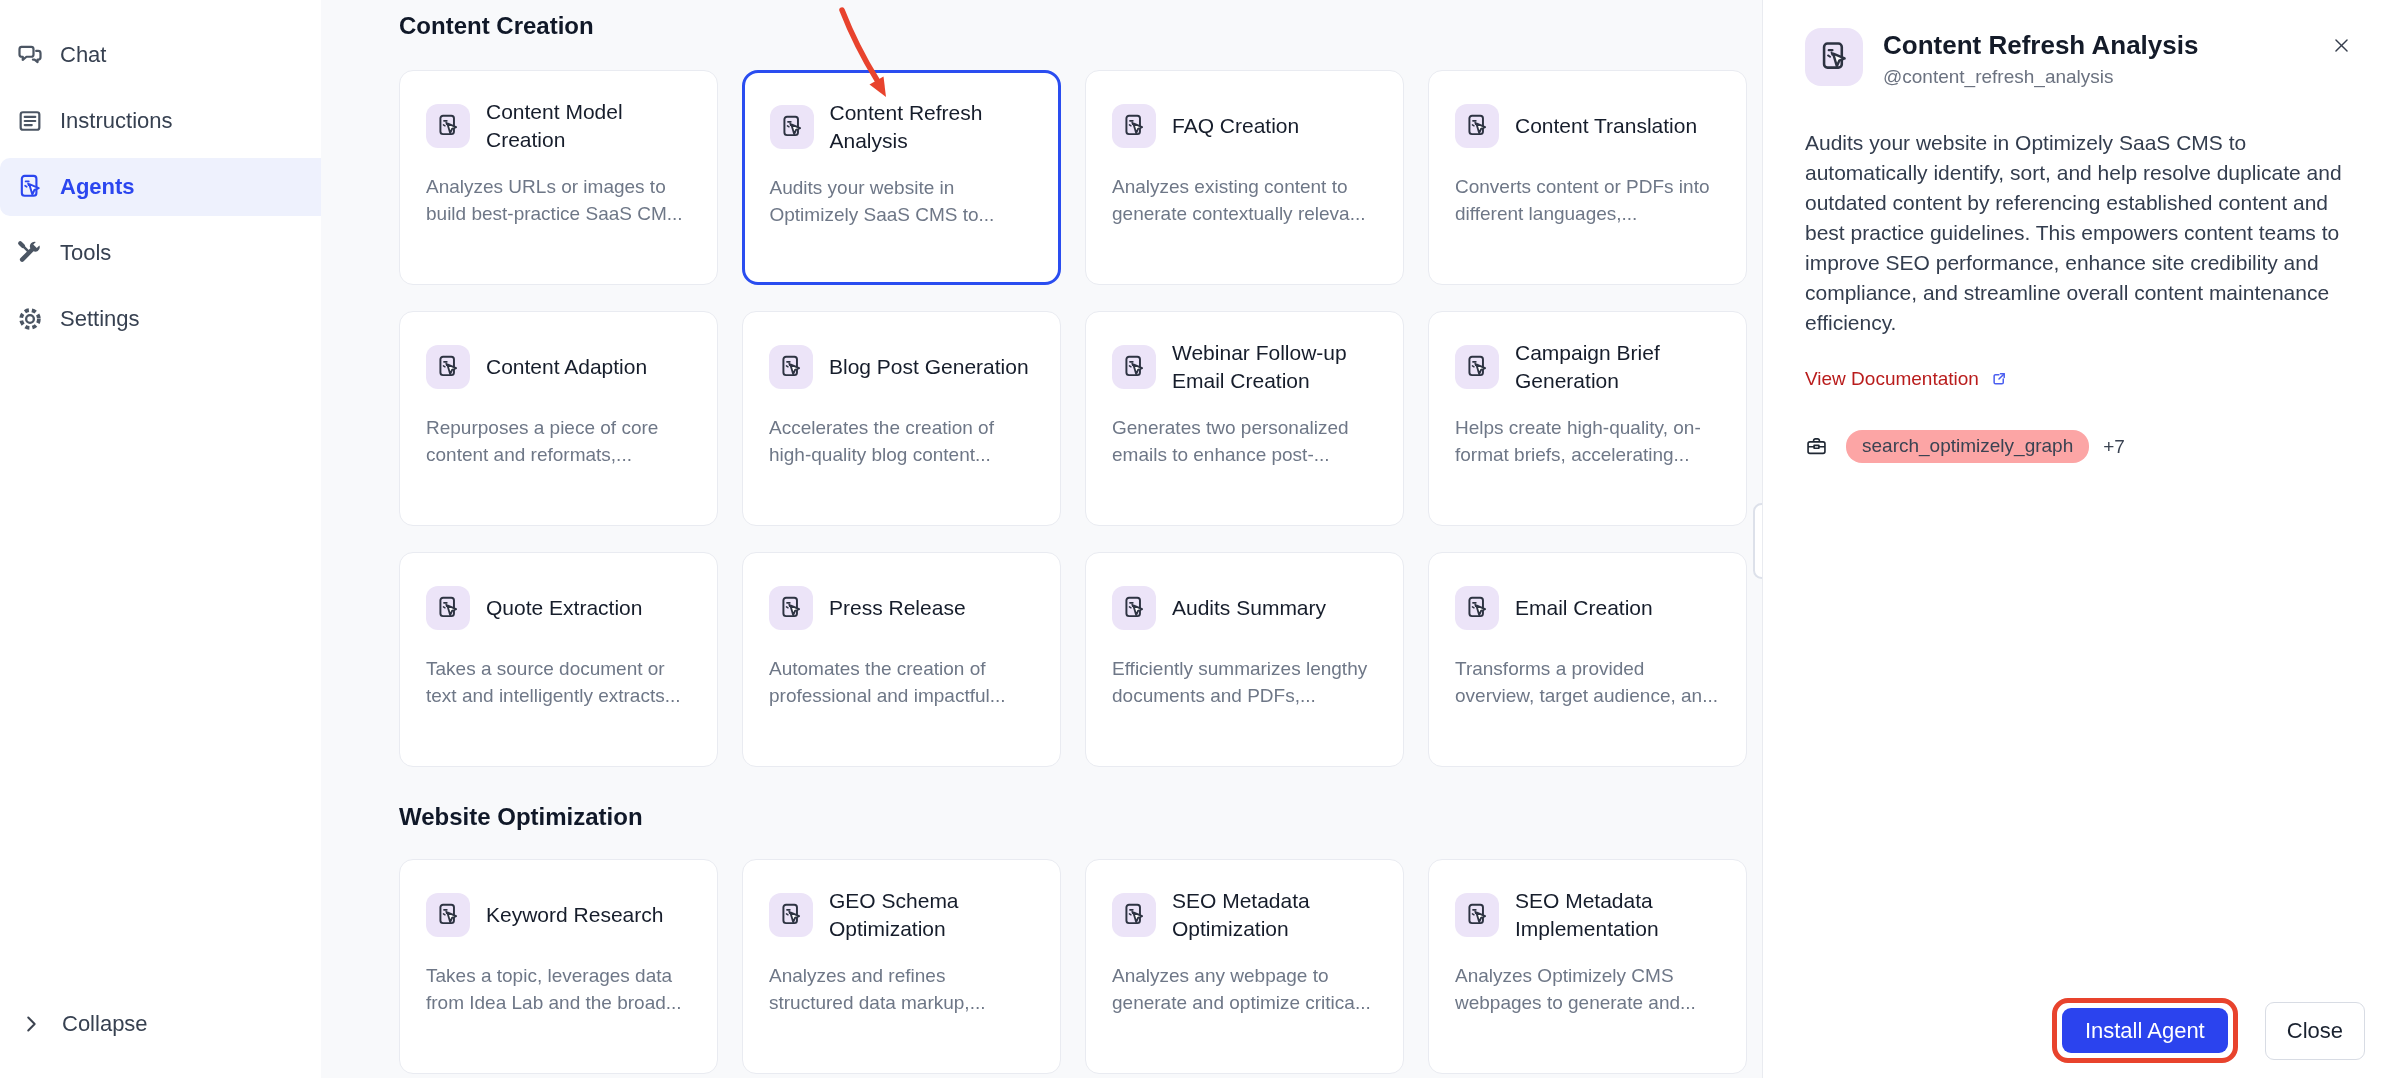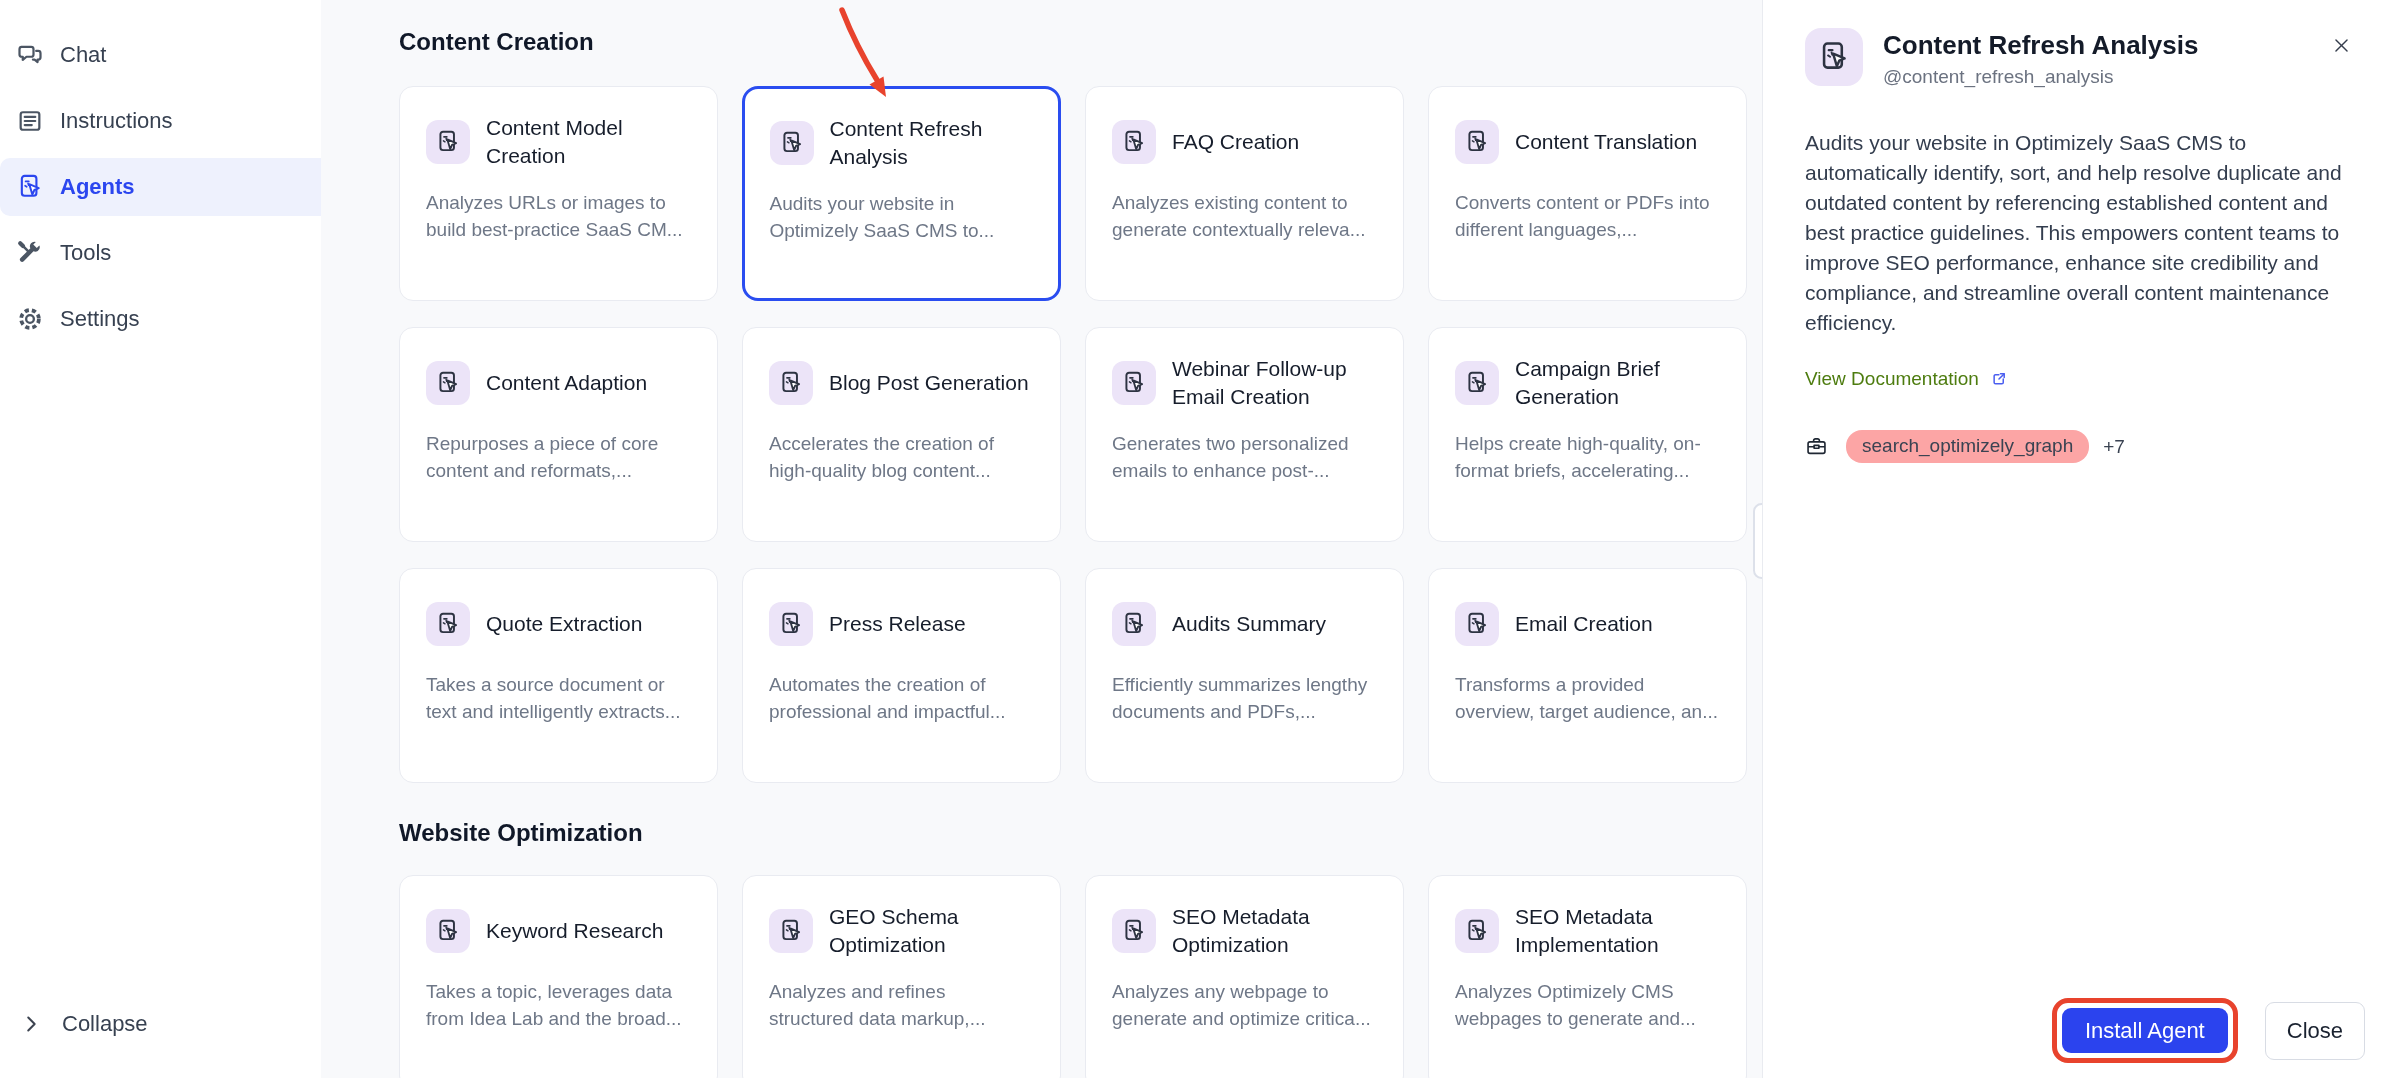--- a/index.html
+++ b/index.html
@@ -29,21 +29,21 @@
   .sidebar-spacer { flex: 1; }
   .collapse {
     display: flex; align-items: center; gap: 20px; padding: 0 0 28px 20px;
     height: 80px; color: #374151; font-size: 22px; font-weight: 500; cursor: pointer;
   }
   .collapse svg { width: 22px; height: 22px; color: #3c4350; }
 
   
   .main {
     position: absolute; left: 321px; top: 0; width: 1441px; height: 1078px;
-    background: #f8f9fb; overflow: hidden; padding: 28px 0 0 78px;
+    background: #f8f9fb; overflow: hidden; padding: 12px 0 0 78px;
   }
   .section-title { font-size: 24px; font-weight: 700; color: #101828; margin: 0 0 30px; }
   .section-title.second { margin-top: 36px; margin-bottom: 28px; }
   .cards { display: grid; grid-template-columns: repeat(4, 319px); gap: 26px 24px; }
   .card {
     width: 319px; height: 215px; background: #ffffff;
     border: 1.5px solid #e9ebf1; border-radius: 14px;
     padding: 24px 26px; cursor: pointer;
   }
   .card.selected { border: 3px solid #2a4df0; border-radius: 16px; padding: 22.5px 24.5px; }
@@ -83,21 +83,21 @@
   .panel-handle { margin-top: 6px; font-size: 19px; color: #6b7280; }
   .close-btn {
     position: absolute; top: 32px; right: 28px; width: 26px; height: 26px;
     background: none; border: none; cursor: pointer; color: #353d4c;
     display: flex; align-items: center; justify-content: center;
   }
   .close-btn svg { width: 19px; height: 19px; }
   .panel-desc { margin-top: 40px; width: 548px; font-size: 21px; line-height: 30px; color: #333d4e; }
   .doc-link {
     margin-top: 30px; display: inline-flex; align-items: center; gap: 10px;
-    color: #4d7c0f; font-size: 19px; font-weight: 500; text-decoration: none; cursor: pointer;
+    color: #b91c1c; font-size: 19px; font-weight: 500; text-decoration: none; cursor: pointer;
   }
   .doc-link svg { width: 19px; height: 19px; color: #4b5ef0; }
   .tools-row { margin-top: 40px; display: flex; align-items: center; }
   .tools-row > svg { width: 23px; height: 23px; color: #1f2733; }
   .tool-pill {
     margin-left: 18px; background: #fca5a5; border-radius: 16px;
     padding: 5px 16px 6px; font-size: 19px; color: #3a4352; cursor: pointer;
   }
   .tool-more { margin-left: 14px; font-size: 19px; color: #3a4352; cursor: pointer; }
 

